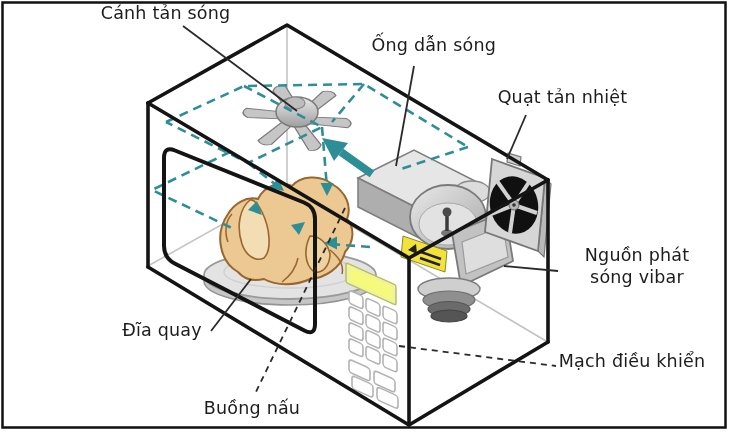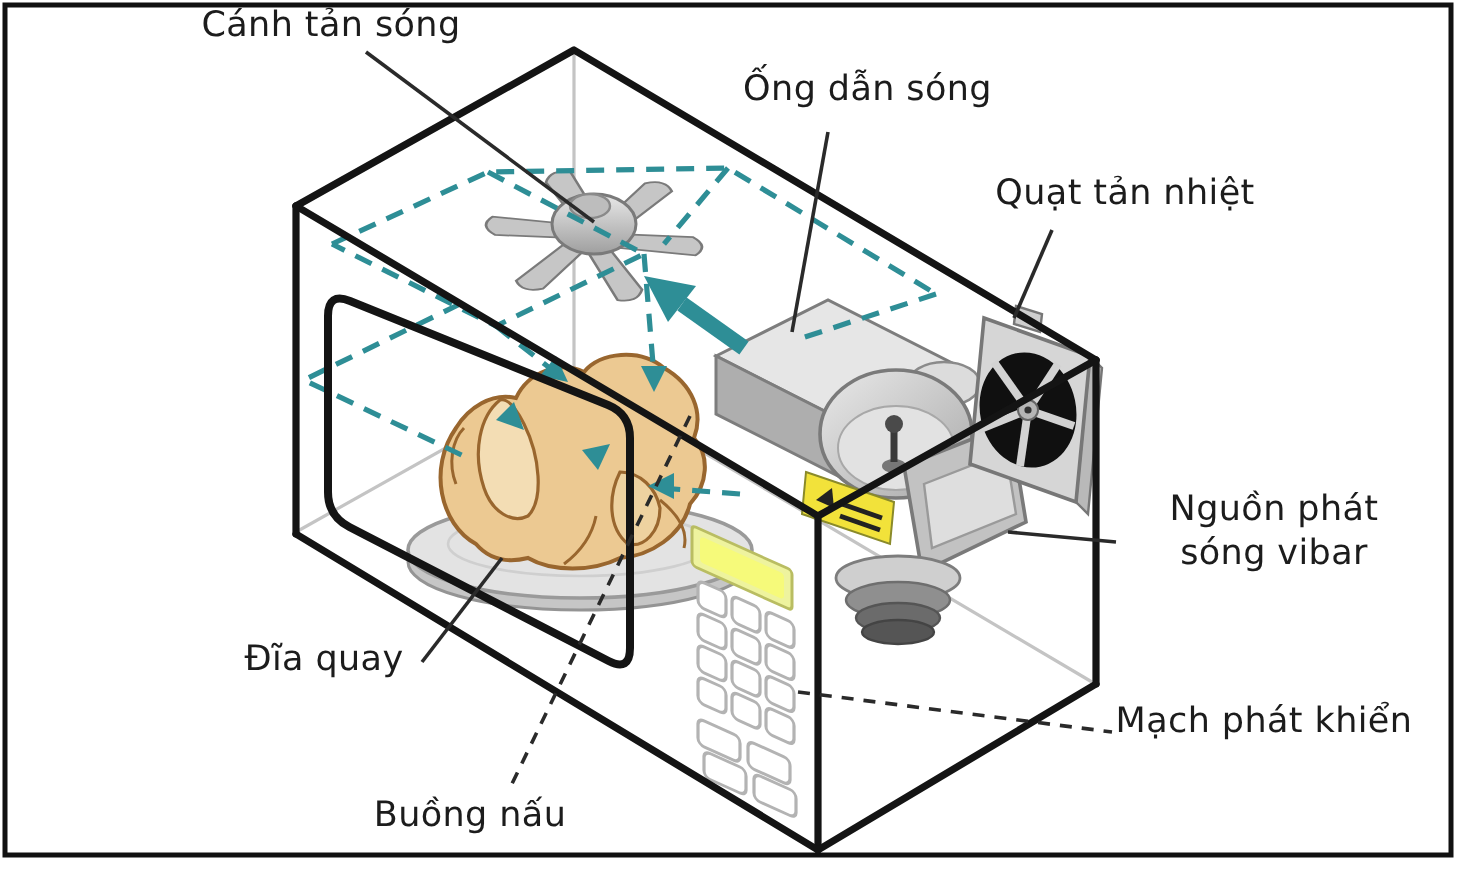--- a/index.html
+++ b/index.html
@@ -180,17 +180,17 @@
   </g>
 </svg>
 
 <div class="lbl" style="left:88px;top:3px;width:155px;">Cánh tản sóng</div>
 <div class="lbl" style="left:338px;top:35px;width:158px;text-align:right;">Ống dẫn sóng</div>
 <div class="lbl" style="left:556px;top:245px;width:162px;">
   <div class="ln">Nguồn phát</div>
   <div class="ln">sóng vibar</div>
 </div>
 <div class="lbl" style="left:490px;top:87px;width:145px;">Quạt tản nhiệt</div>
-<div class="lbl" style="left:546px;top:351px;width:172px;">Mạch phát khiển</div>
+<div class="lbl" style="left:546px;top:351px;width:172px;">Mạch điều khiển</div>
 <div class="lbl" style="left:108px;top:320px;width:108px;">Đĩa quay</div>
-<div class="lbl" style="left:176px;top:398px;width:118px;">Buồng nấu</div>
+<div class="lbl" style="left:193px;top:398px;width:118px;">Buồng nấu</div>
 
 </div>
 
 </body></html>

